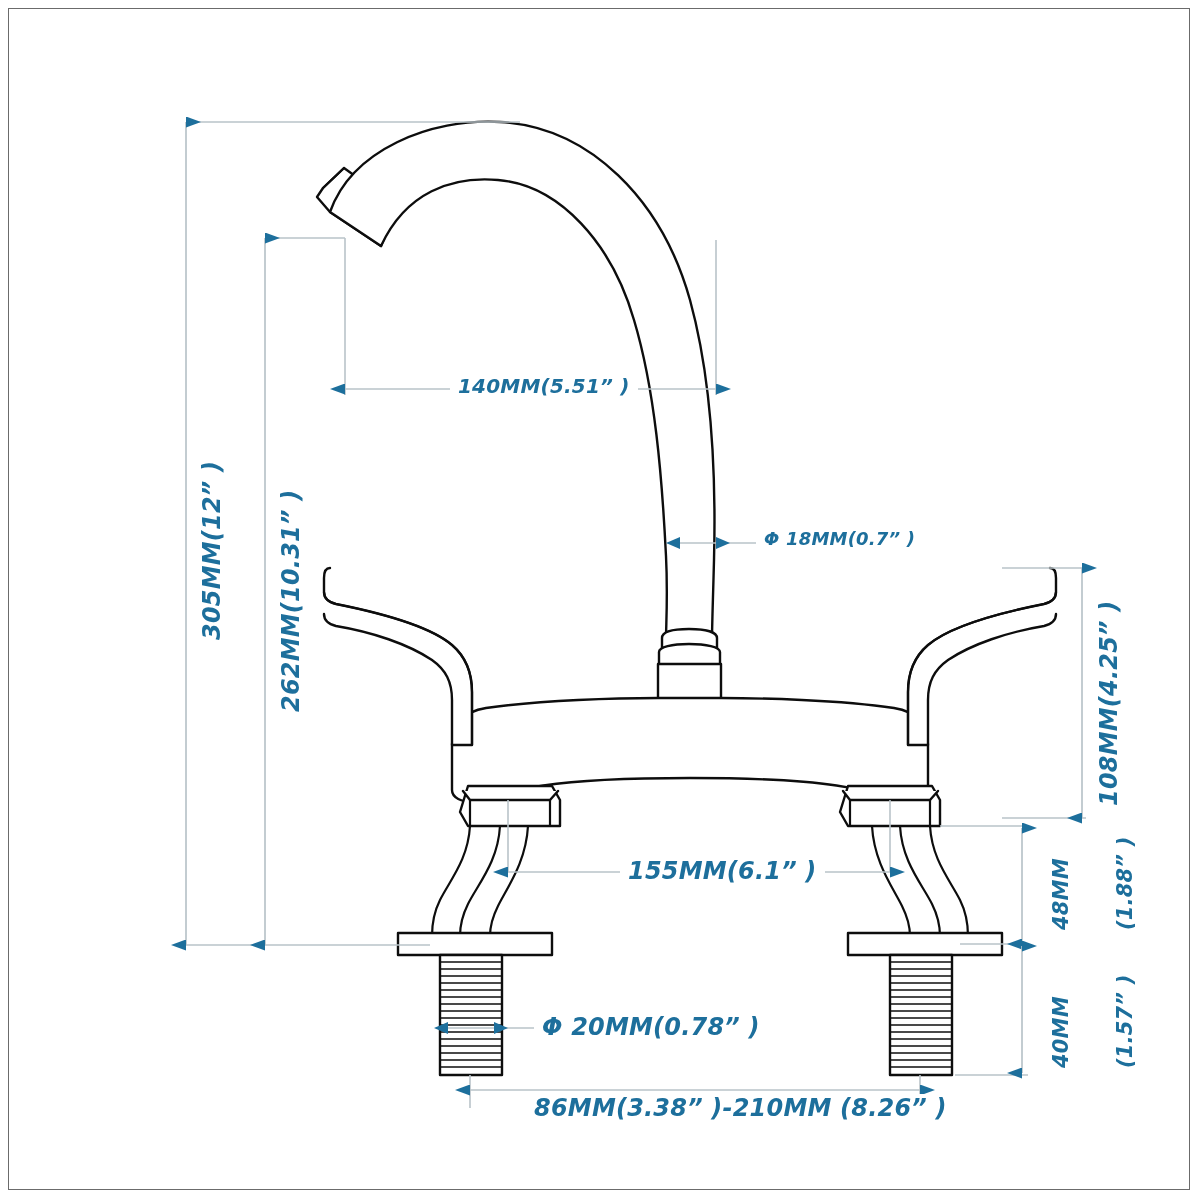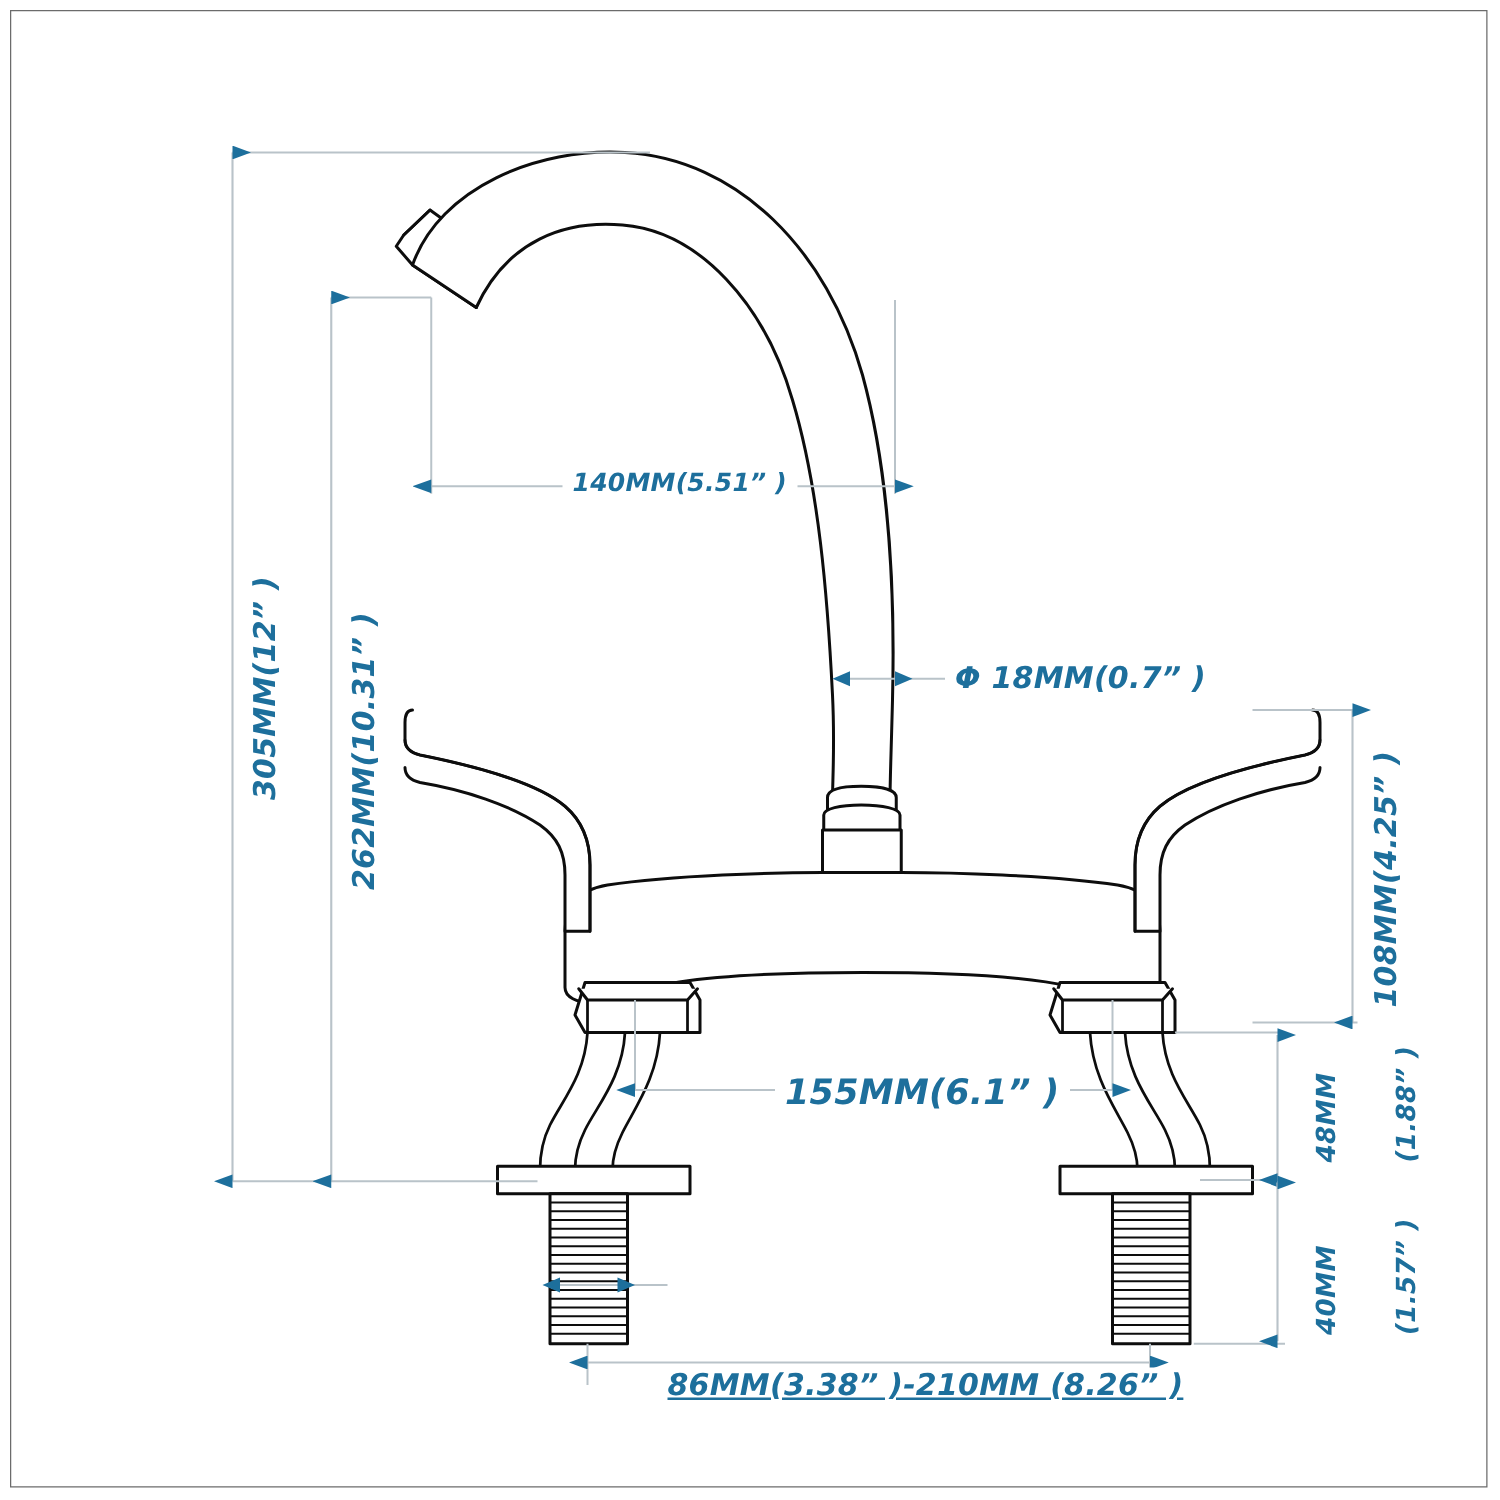--- a/index.html
+++ b/index.html
@@ -271,32 +271,33 @@
 
     <line class="dimline" x1="470" y1="1090" x2="920" y2="1090" marker-start="url(#arrL)" marker-end="url(#arrR)"></line>
   </svg>
 
   <div class="dim-label rot90" style="left:198px; top:640px; font-size:24px;">305MM(12” )</div>
 
   <div class="dim-label rot90" style="left:277px; top:712px; font-size:24px;">262MM(10.31” )</div>
 
   <div class="dim-label" style="left:450px; top:374px; font-size:20px; background:#ffffff; padding:0 8px;">140MM(5.51” )</div>
 
-  <div class="dim-label" style="left:760px; top:528px; font-size:24px; background:#ffffff; padding:0 4px;">Φ 18MM(0.7” )</div>
+  <div class="dim-label" style="left:760px; top:528px; font-size:18px; background:#ffffff; padding:0 4px;">Φ 18MM(0.7” )</div>
 
   <div class="dim-label rot90" style="left:1095px; top:806px; font-size:24px;">108MM(4.25” )</div>
 
-  <div class="dim-label" style="left:620px; top:857px; font-size:28px; background:#ffffff; padding:0 8px;">155MM(6.1” )</div>
+  <div class="dim-label" style="left:620px; top:857px; font-size:24px; background:#ffffff; padding:0 8px;">155MM(6.1” )</div>
 
   <div class="dim-label rot90 two-line" style="left:1008px; top:930px; font-size:21px;">
     <div>48MM</div>
     <div>(1.88” )</div>
   </div>
 
   <div class="dim-label rot90 two-line" style="left:1008px; top:1068px; font-size:21px;">
     <div>40MM</div>
     <div>(1.57” )</div>
   </div>
 
-
-  <div class="dim-label" style="left:528px; top:1094px; font-size:24px; background:#ffffff; padding:0 6px;text-decoration:underline;">86MM(3.38” )-210MM (8.26” )</div>
+  <div class="dim-label" style="left:538px; top:1013px; font-size:24px; background:#ffffff; padding:0 4px;">Φ 20MM(0.78” )</div>
+
+  <div class="dim-label" style="left:528px; top:1094px; font-size:24px; background:#ffffff; padding:0 6px;">86MM(3.38” )-210MM (8.26” )</div>
 
 </div>
 
 </body></html>

